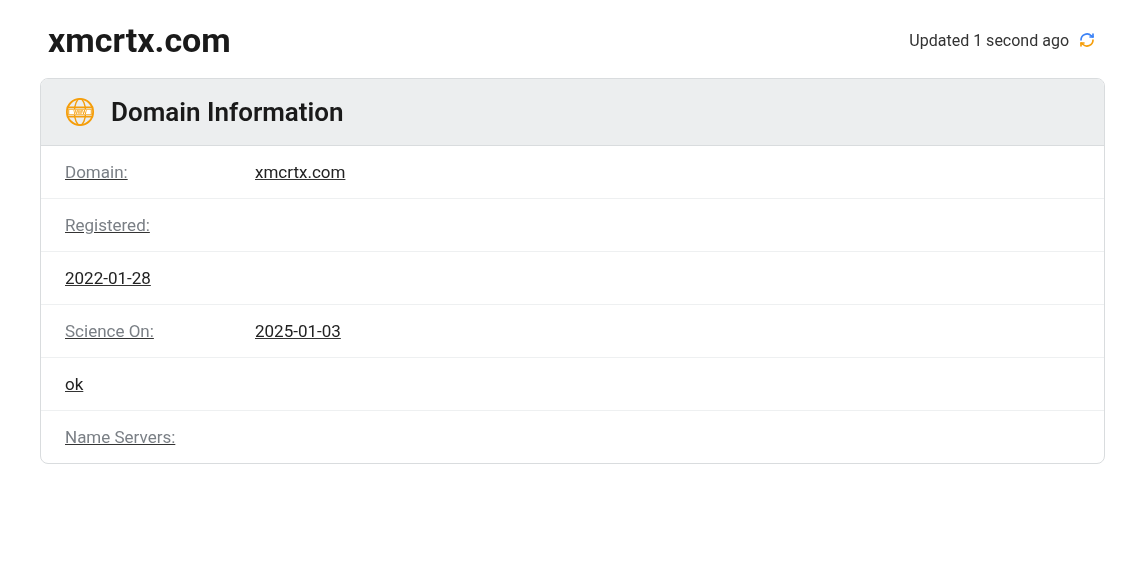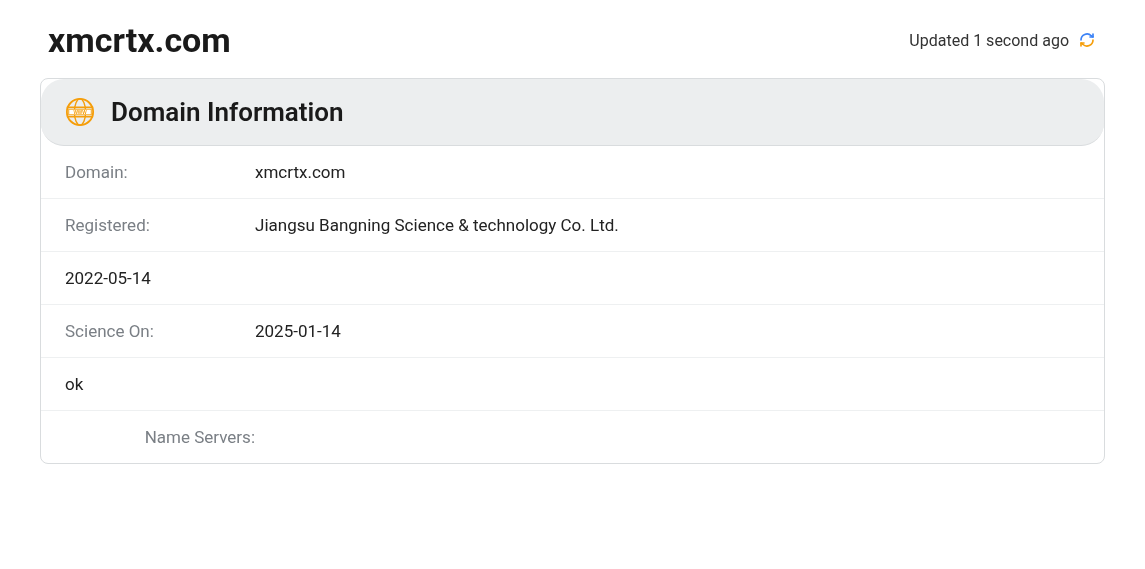--- a/index.html
+++ b/index.html
@@ -50,45 +50,44 @@
       border: 1px solid #d9dcde;
       border-radius: 8px;
       overflow: hidden;
     }
     .card-header {
       background: #eceeef;
       padding: 18px 24px;
       display: flex;
       gap: 16px;
       border-bottom: 1px solid #d9dcde;
-      border-radius: 23px;
     }
     .www-icon {
       width: 30px;
       height: 30px;
       display: inline-flex;
       align-items: center;
       justify-content: center;
     }
     .card-title {
       font-size: 26px;
       font-weight: 600;
       color: #1a1a1a;
     }
     .card-body {
       padding: 0;
+      text-decoration: underline;
     }
     .info-row {
       display: flex;
       padding: 16px 24px;
       border-bottom: 1px solid #eef0f1;
     }
     .info-row:last-child {
       border-bottom: none;
-      text-align: right;
     }
     .info-label {
       width: 190px;
       flex-shrink: 0;
       color: #7a7f85;
       font-size: 17px;
     }
     .info-value {
       color: #222;
       font-size: 17px;
@@ -127,28 +126,27 @@
     </span>
     <h2 class="card-title">Domain Information</h2>
   </div>
   <div class="card-body">
     <div class="info-row">
       <div class="info-label">Domain:</div>
       <div class="info-value">xmcrtx.com</div>
     </div>
     <div class="info-row">
       <div class="info-label">Registered:</div>
-      <div class="info-value">Jiangsu Bangning Science &amp; technology Co. Ltd.</div>
     </div>
     <div class="info-row">
-      <div class="info-value">2022-05-14</div>
+      <div class="info-value">2022-01-28</div>
     </div>
     <div class="info-row">
       <div class="info-label">Science On:</div>
-      <div class="info-value">2025-01-14</div>
+      <div class="info-value">2025-01-03</div>
     </div>
     <div class="info-row">
       <div class="info-value">ok</div>
     </div>
     <div class="info-row">
       <div class="info-label">Name Servers:</div>
     </div>
   </div>
 </div>
 

